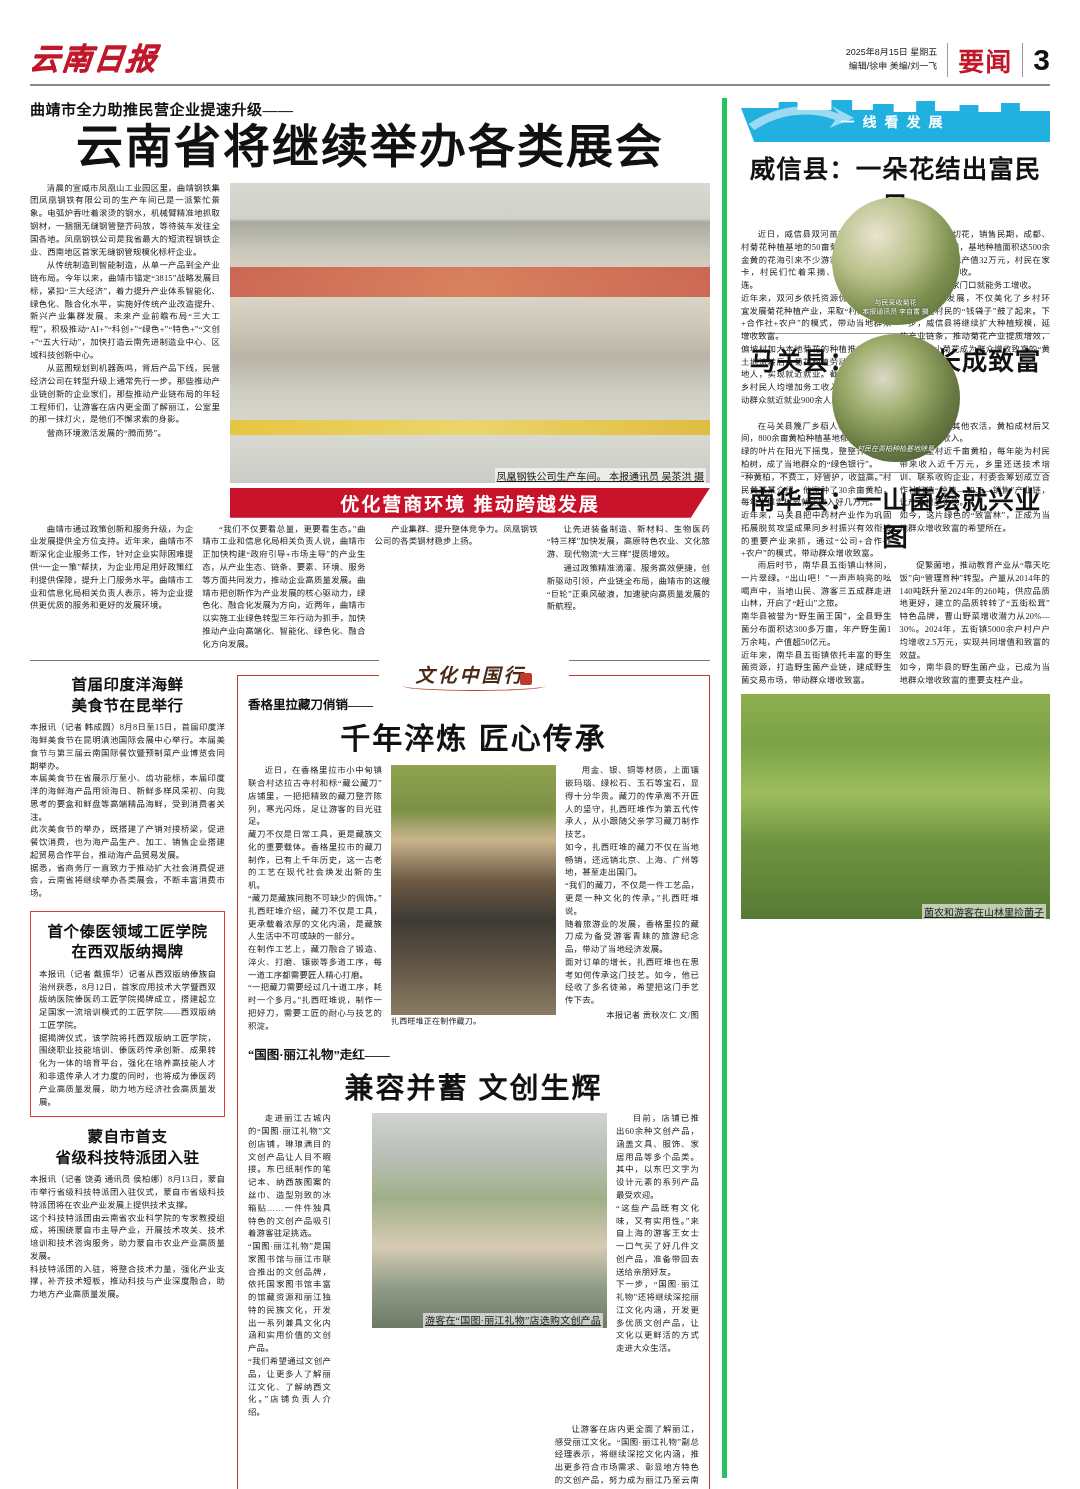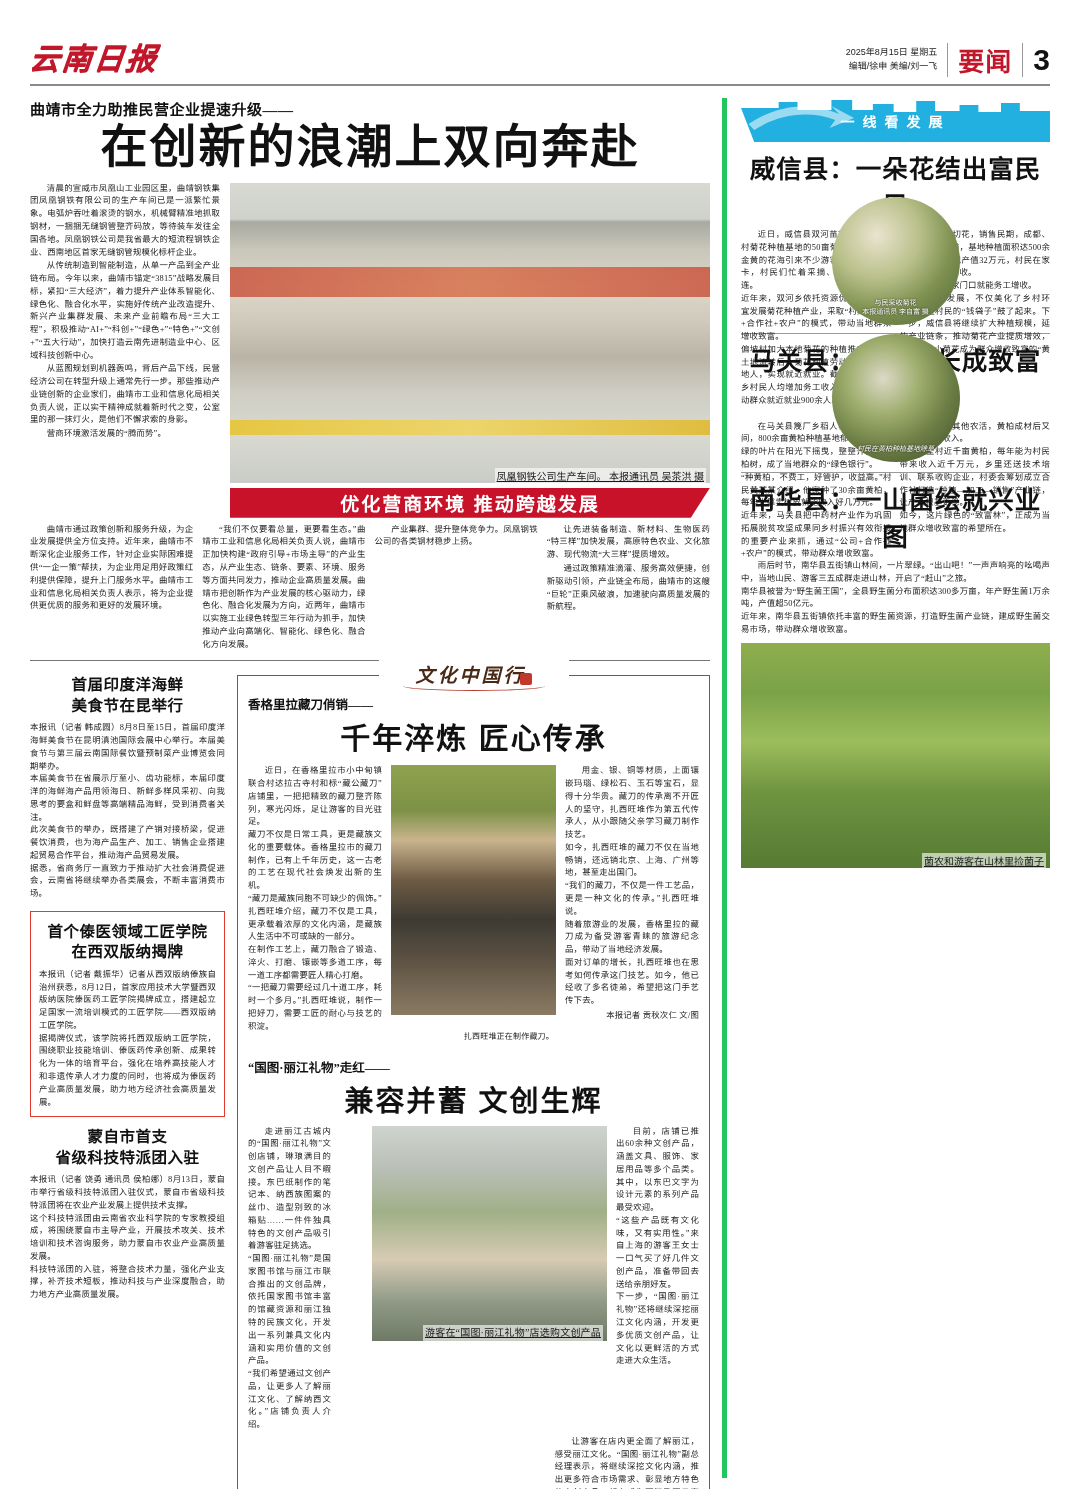--- a/index.html
+++ b/index.html
@@ -46,21 +46,21 @@
   .bt{font-size:8.4px;line-height:1.52;text-align:justify;color:#1c1c1c;letter-spacing:.2px;}
   .bt p{margin:0 0 1px 0;text-indent:2em;}
 
   
   .photo{position:relative;overflow:hidden;background:#cfd6d8;}
   .cap{
     position:absolute;right:4px;bottom:0;
     font-size:10px;color:#1a1a1a;background:rgba(255,255,255,.62);
     padding:0 2px;white-space:nowrap;text-decoration:underline;
   }
-  .cap-below{font-size:8px;text-align:right;padding:16px 2px 3px 0;color:#1a1a1a;}
+  .cap-below{font-size:8px;text-align:left;padding:1px 2px 3px 0;color:#1a1a1a;}
 
   
   .ph-factory{
     height:300px;width:100%;
     background:
       linear-gradient(180deg,#d7d9d2 0%,#cfd2ca 12%,#a8a9a0 13%,#c9c6ba 22%,#dcd7c8 35%,#cfcabb 46%,#b9b4a6 58%,#cfcec4 70%,#d9d9d1 84%,#c9ccc6 100%),
       repeating-linear-gradient(90deg,rgba(255,255,255,.10) 0 6px,rgba(0,0,0,.07) 6px 12px);
     background-blend-mode:normal,overlay;
   }
   .ph-factory:after{
@@ -182,27 +182,27 @@
       <div class="page-num">3</div>
     </div>
   </div>
   <div class="rule-thick"></div>
 
   <div class="grid">
 
     <div style="width:692px;flex:0 0 692px;padding-right:12px;box-sizing:border-box;">
 
       <div class="lead-kicker">曲靖市全力助推民营企业提速升级——</div>
-      <div class="lead-title">在创新的浪潮上双向奔赴</div>
+      <div class="lead-title">云南省将继续举办各类展会</div>
 
       <div style="display:flex;gap:10px;">
         <div style="width:190px;flex:0 0 190px;" class="bt">
           <p>清晨的宣威市凤凰山工业园区里，曲靖钢铁集团凤凰钢铁有限公司的生产车间已是一派繁忙景象。电弧炉吞吐着滚烫的钢水，机械臂精准地抓取钢材，一捆捆无缝钢管整齐码放，等待装车发往全国各地。凤凰钢铁公司是我省最大的短流程钢铁企业、西南地区首家无缝钢管规模化标杆企业。</p>
           <p>从传统制造到智能制造，从单一产品到全产业链布局。今年以来，曲靖市锚定“3815”战略发展目标，紧扣“三大经济”，着力提升产业体系智能化、绿色化、融合化水平，实施好传统产业改造提升、新兴产业集群发展、未来产业前瞻布局“三大工程”，积极推动“AI+”“科创+”“绿色+”“特色+”“文创+”“五大行动”，加快打造云南先进制造业中心、区域科技创新中心。</p>
-          <p>从蓝图规划到机器轰鸣，背后产品下线，民营经济公司在转型升级上通常先行一步。那些推动产业链创新的企业家们，曲靖市工业和信息化局相关负责人说，正以实干精神成就着新时代之变，公室里的那一抹灯火，是他们不懈求索的身影。</p>
+          <p>从蓝图规划到机器轰鸣，背后产品下线，民营经济公司在转型升级上通常先行一步。那些推动产业链创新的企业家们，那些推动产业链布局的年轻工程师们，让游客在店内更全面了解丽江，公室里的那一抹灯火，是他们不懈求索的身影。</p>
           <p>营商环境激活发展的“腾而势”。</p>
         </div>
         <div style="flex:1;">
           <div class="photo ph-factory">
             <div class="cap">凤凰钢铁公司生产车间。  本报通讯员 吴茶洪 摄</div>
           </div>
           <div class="banner-red">优化营商环境  推动跨越发展</div>
         </div>
       </div>
 
@@ -348,20 +348,23 @@
       </div>
 
       <div class="rule-right" style="margin-top:10px;"></div>
 
       <div>
         <div class="rc-title">南华县：一山菌绘就兴业图</div>
         <div style="display:flex;gap:8px;" class="bt">
           <div style="flex:1;">
             <p>雨后时节，南华县五街镇山林间，一片翠绿。“出山吧！”一声声响亮的吆喝声中，当地山民、游客三五成群走进山林，开启了“赶山”之旅。<br>南华县被誉为“野生菌王国”，全县野生菌分布面积达300多万亩，年产野生菌1万余吨，产值超50亿元。<br>近年来，南华县五街镇依托丰富的野生菌资源，打造野生菌产业链，建成野生菌交易市场，带动群众增收致富。</p>
           </div>
+          <div style="flex:1;">
+            <p>促繁菌地，推动教育产业从“靠天吃饭”向“管理育种”转型。产量从2014年的140吨跃升至2024年的260吨，供应品质地更好，建立的品质转转了“五街松茸”特色品牌，曹山野菜增收潜力从20%—30%。2024年，五街镇5000余户村户户均增收2.5万元，实现共同增值和致富的效益。<br>如今，南华县的野生菌产业，已成为当地群众增收致富的重要支柱产业。</p>
+          </div>
         </div>
         <div class="photo ph-wide">
           <div class="cap">菌农和游客在山林里捡菌子</div>
         </div>
       </div>
 
     </div>
   </div>
 </div>
 

